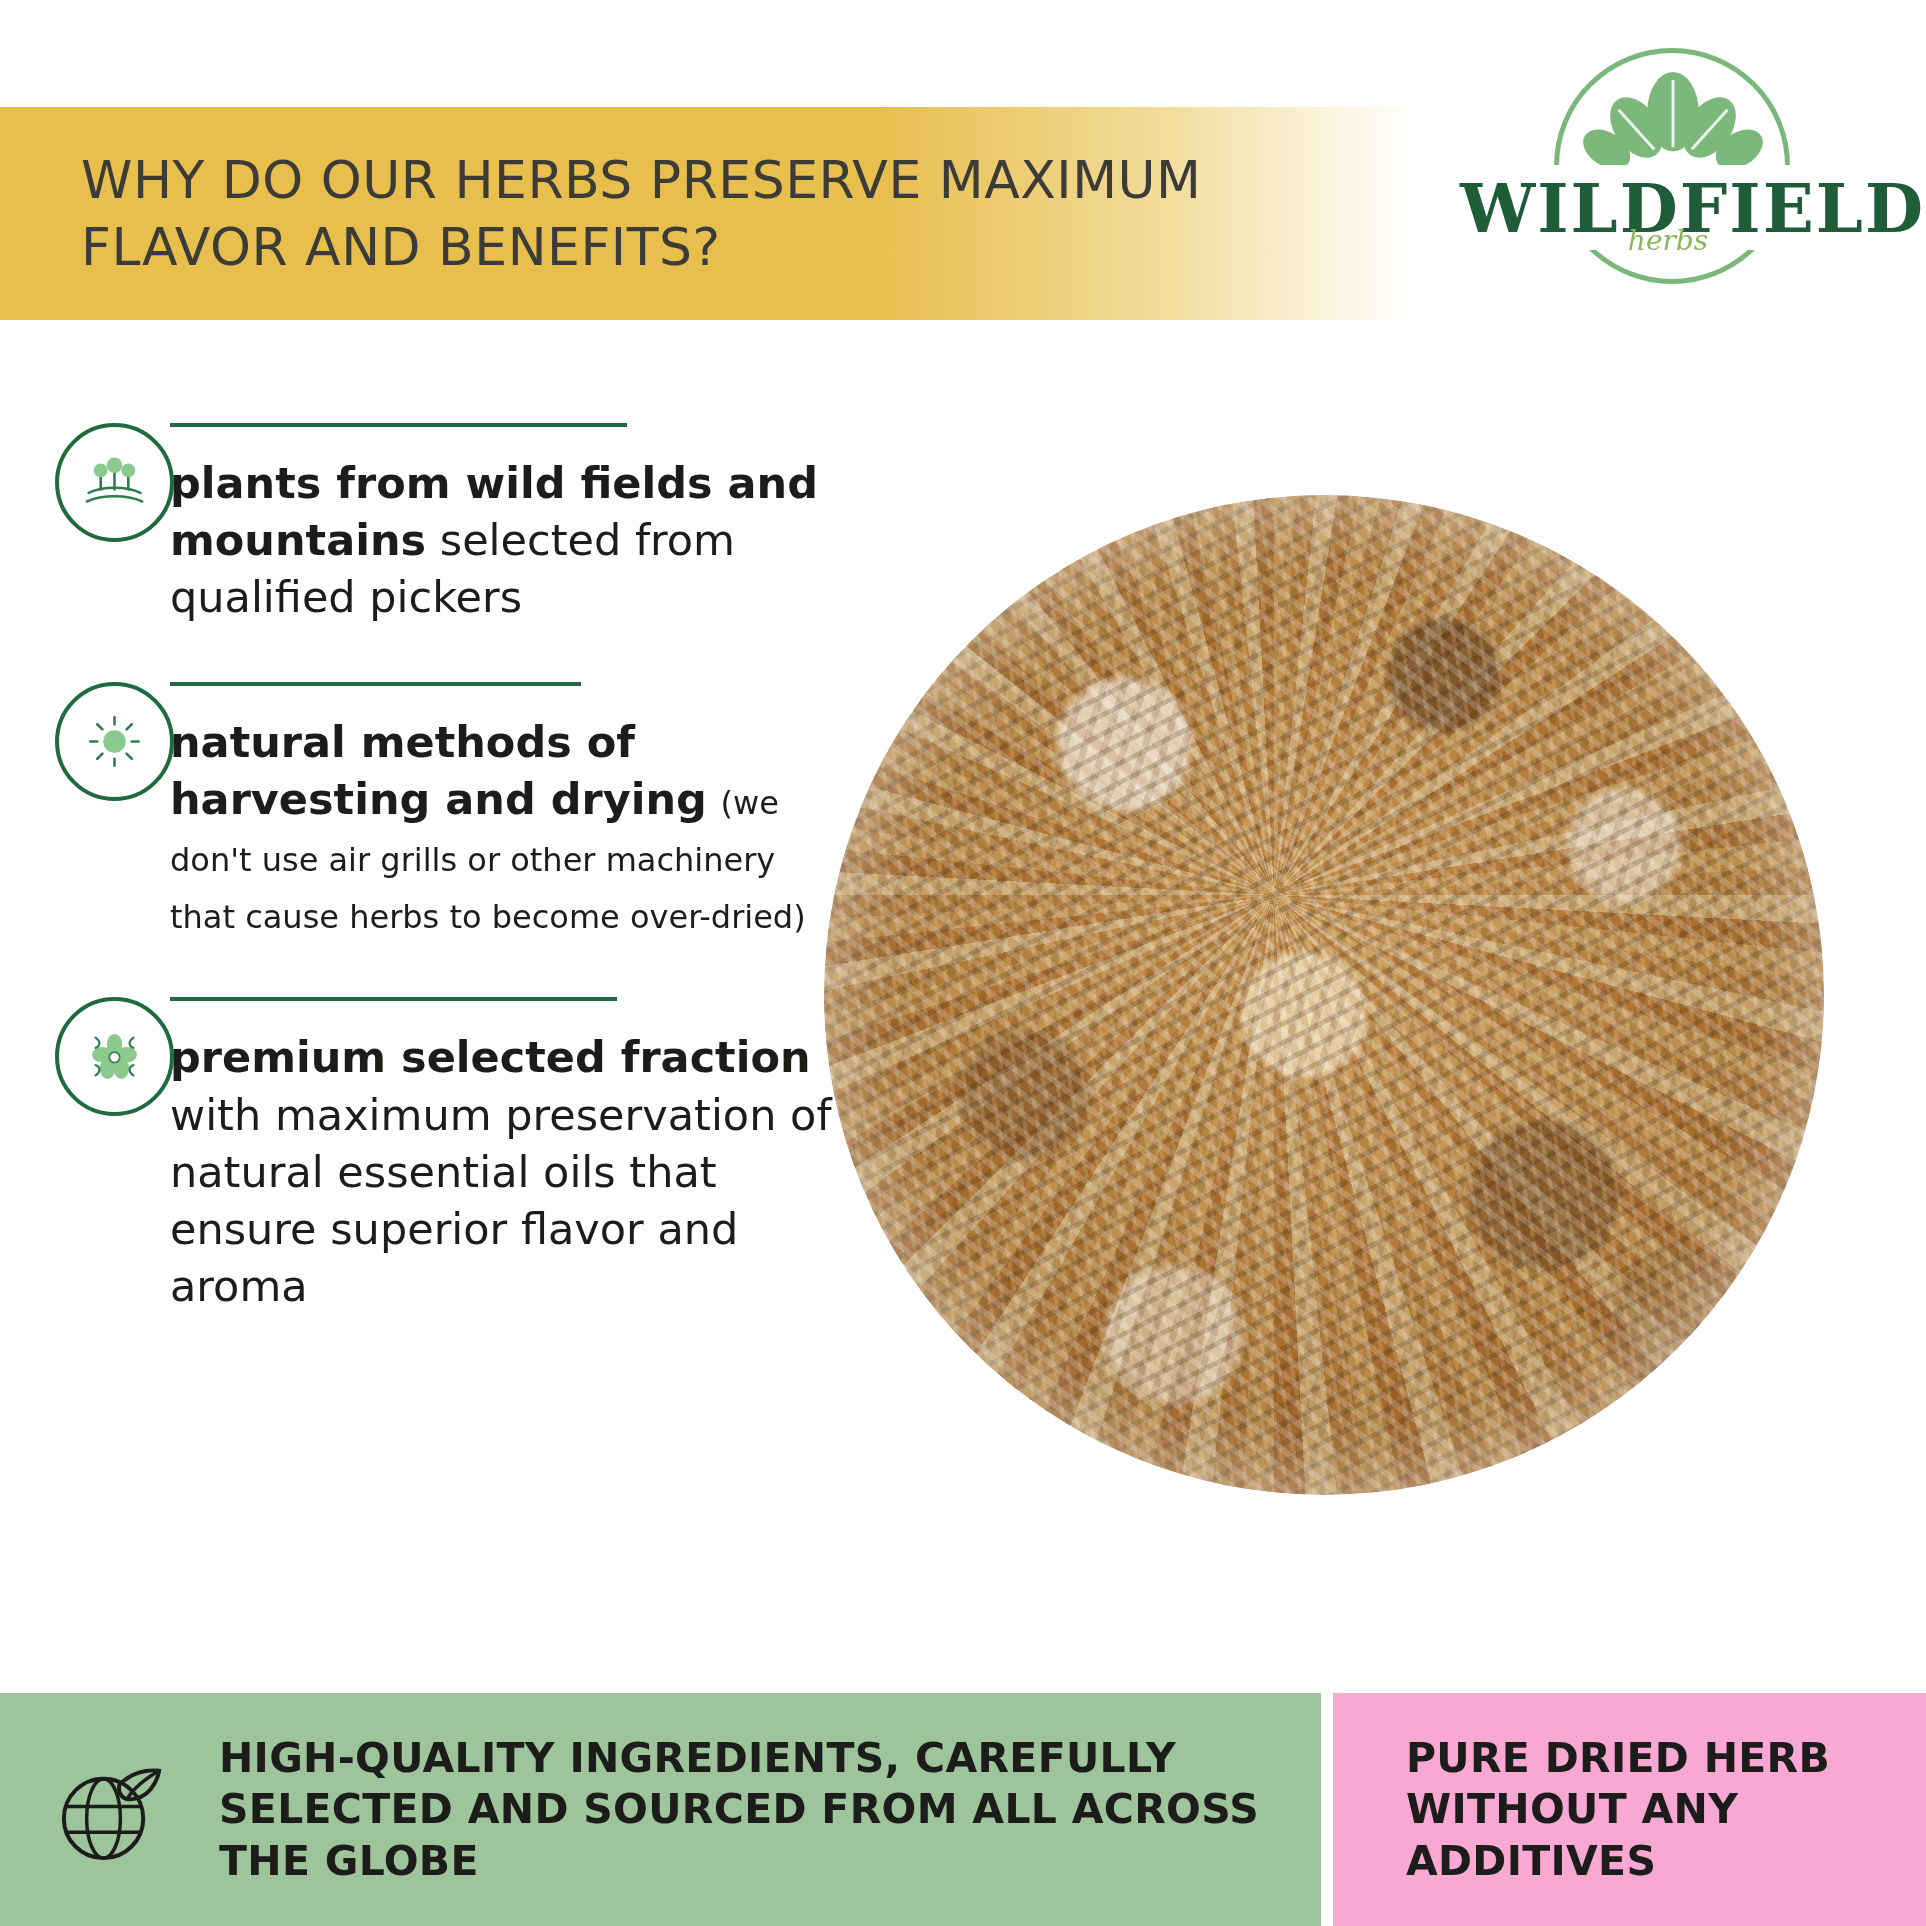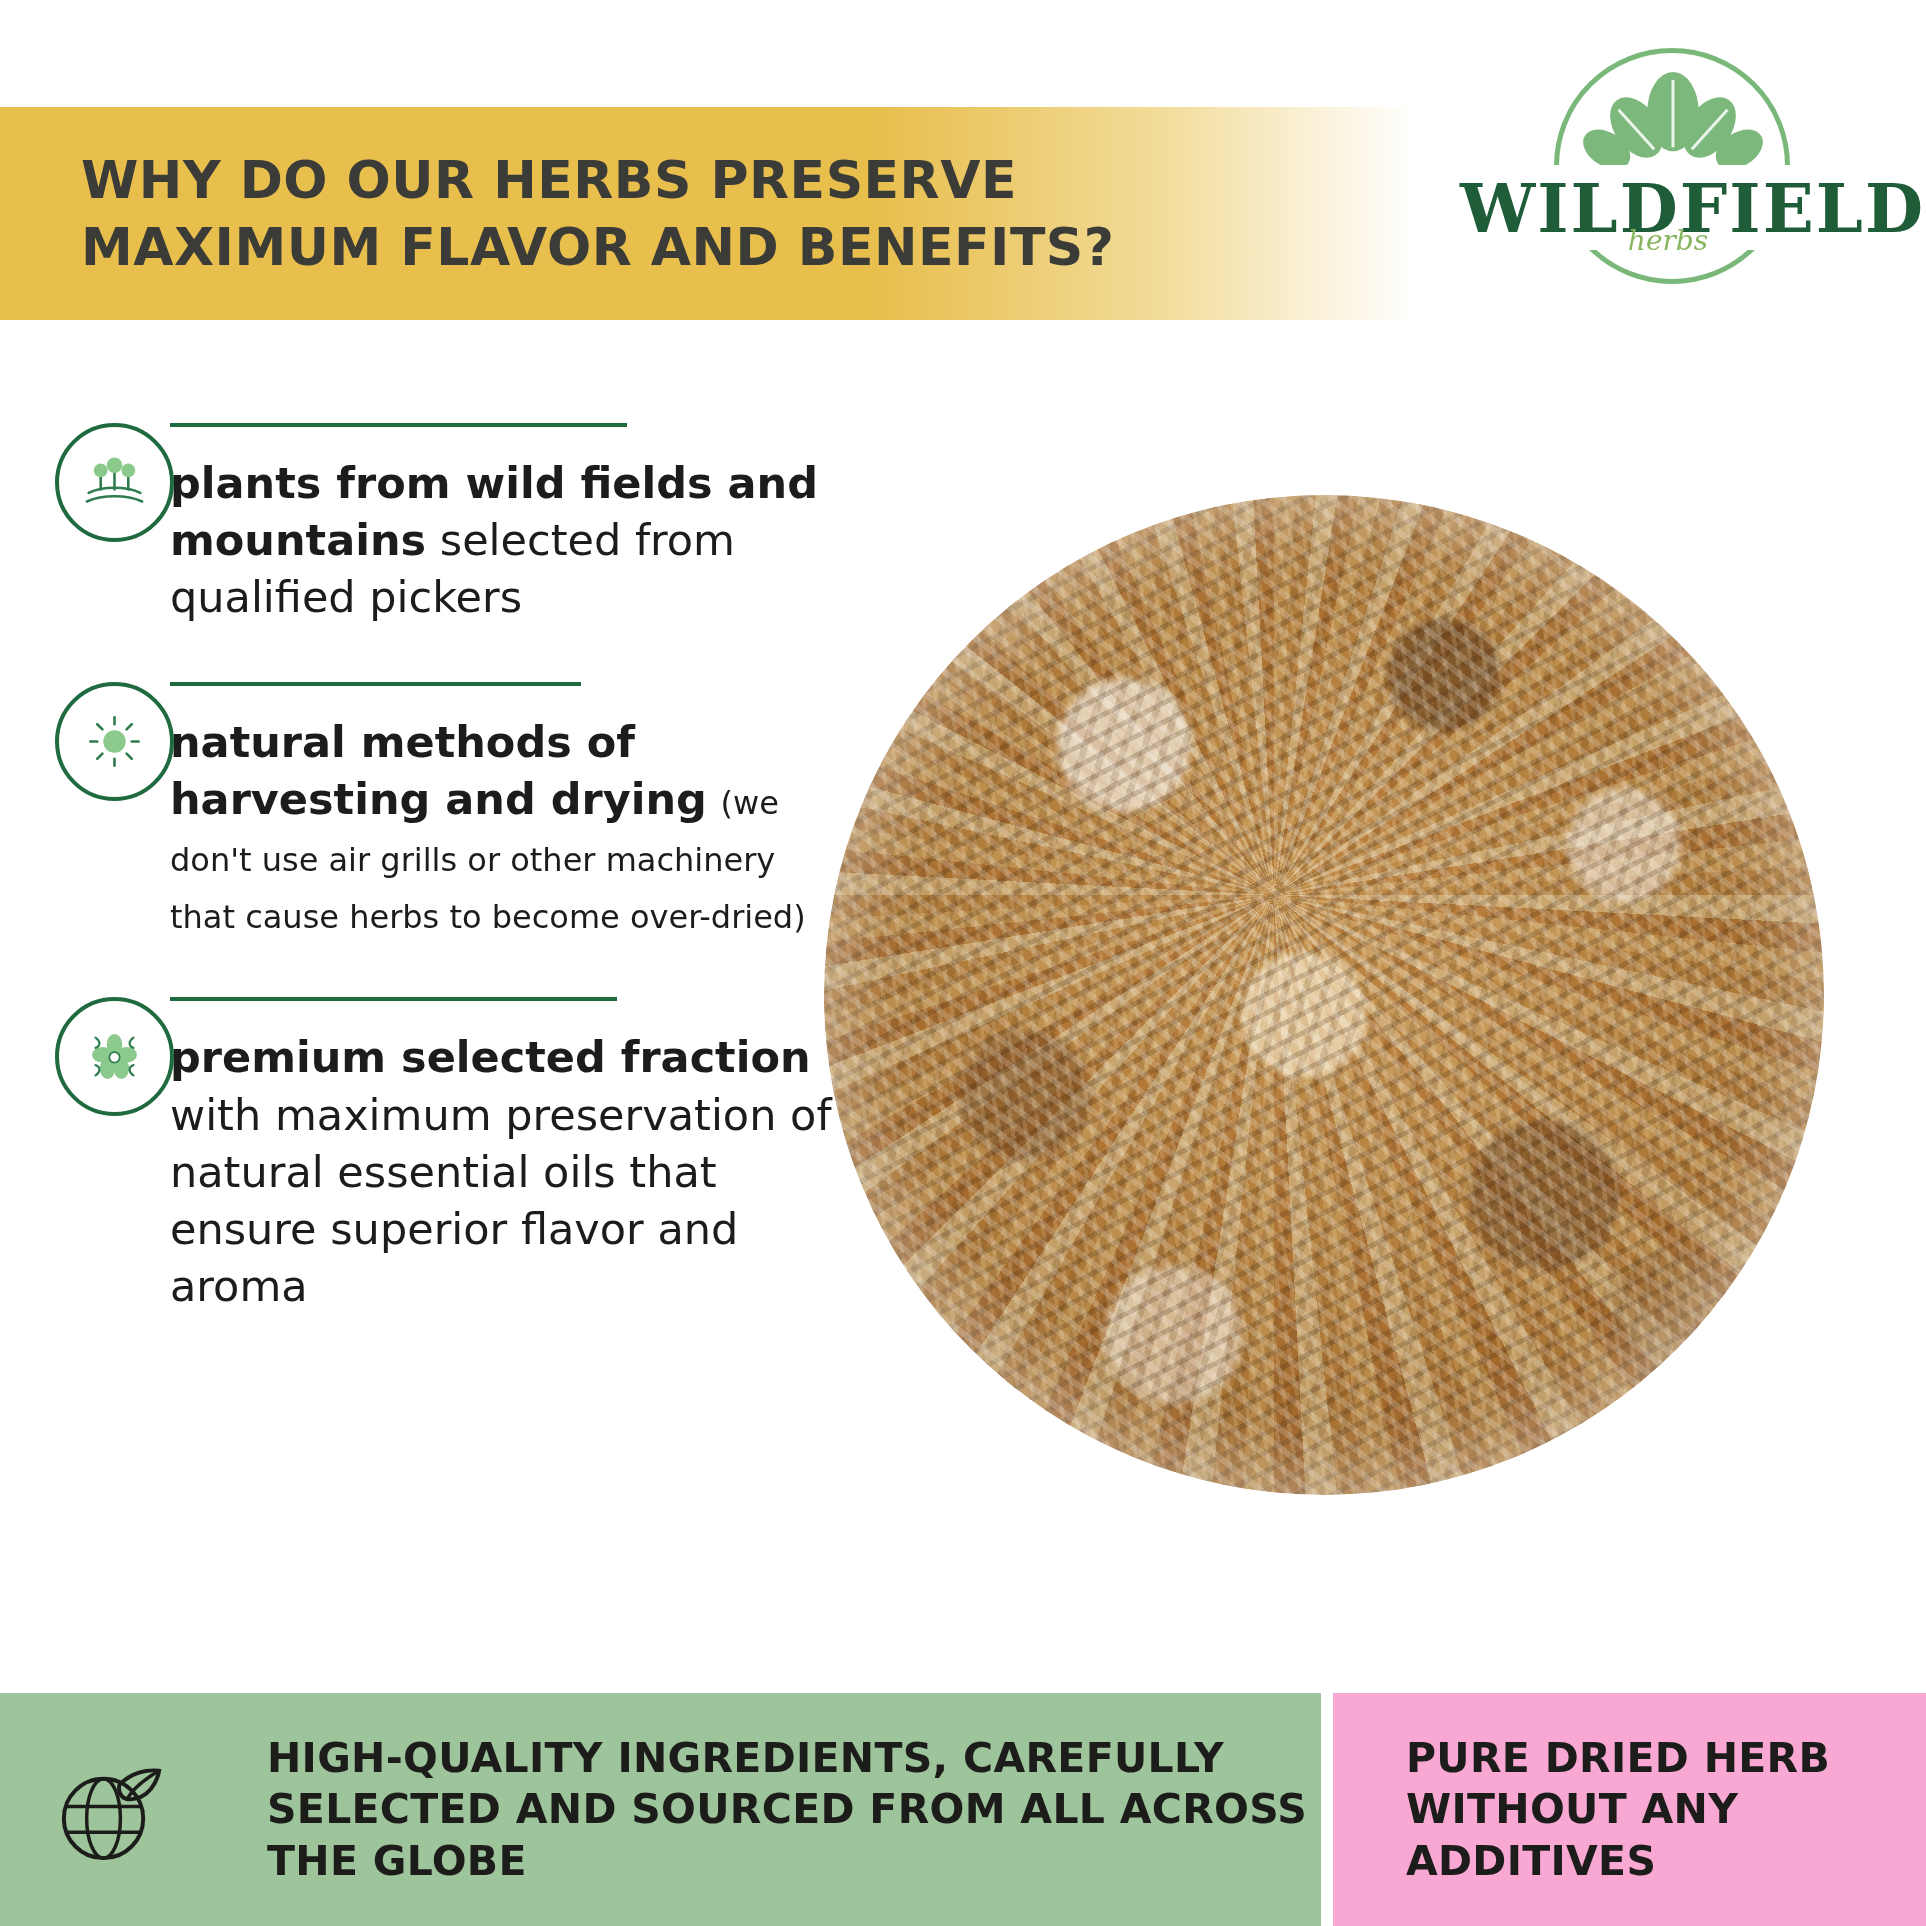--- a/index.html
+++ b/index.html
@@ -22,21 +22,21 @@
     top: 107px;
     width: 1416px;
     height: 213px;
     background: linear-gradient(to right, #e8be4d 0%, #e8be4d 62%, #f2dc9a 82%, #ffffff 100%);
     display: flex;
     align-items: center;
   }
   .header-title {
     margin-left: 81px;
     font-family: "DejaVu Sans", sans-serif;
-    font-weight: bold;
+    font-weight: normal;
     font-size: 52px;
     line-height: 1.28;
     letter-spacing: 0.5px;
     color: #3b3b38;
     text-transform: uppercase;
     max-width: 1168px;
   }
 
   
   .logo {
@@ -199,21 +199,20 @@
     height: 234px;
     display: flex;
   }
   .footer-left {
     width: 1321px;
     background: #9ec49b;
     display: flex;
     align-items: center;
     padding-left: 42px;
     box-sizing: border-box;
-    gap: 48px;
   }
   .footer-right {
     flex: 1;
     background: #f9a8d4;
     display: flex;
     align-items: center;
     padding-left: 73px;
     box-sizing: border-box;
     margin-left: 12px;
   }

